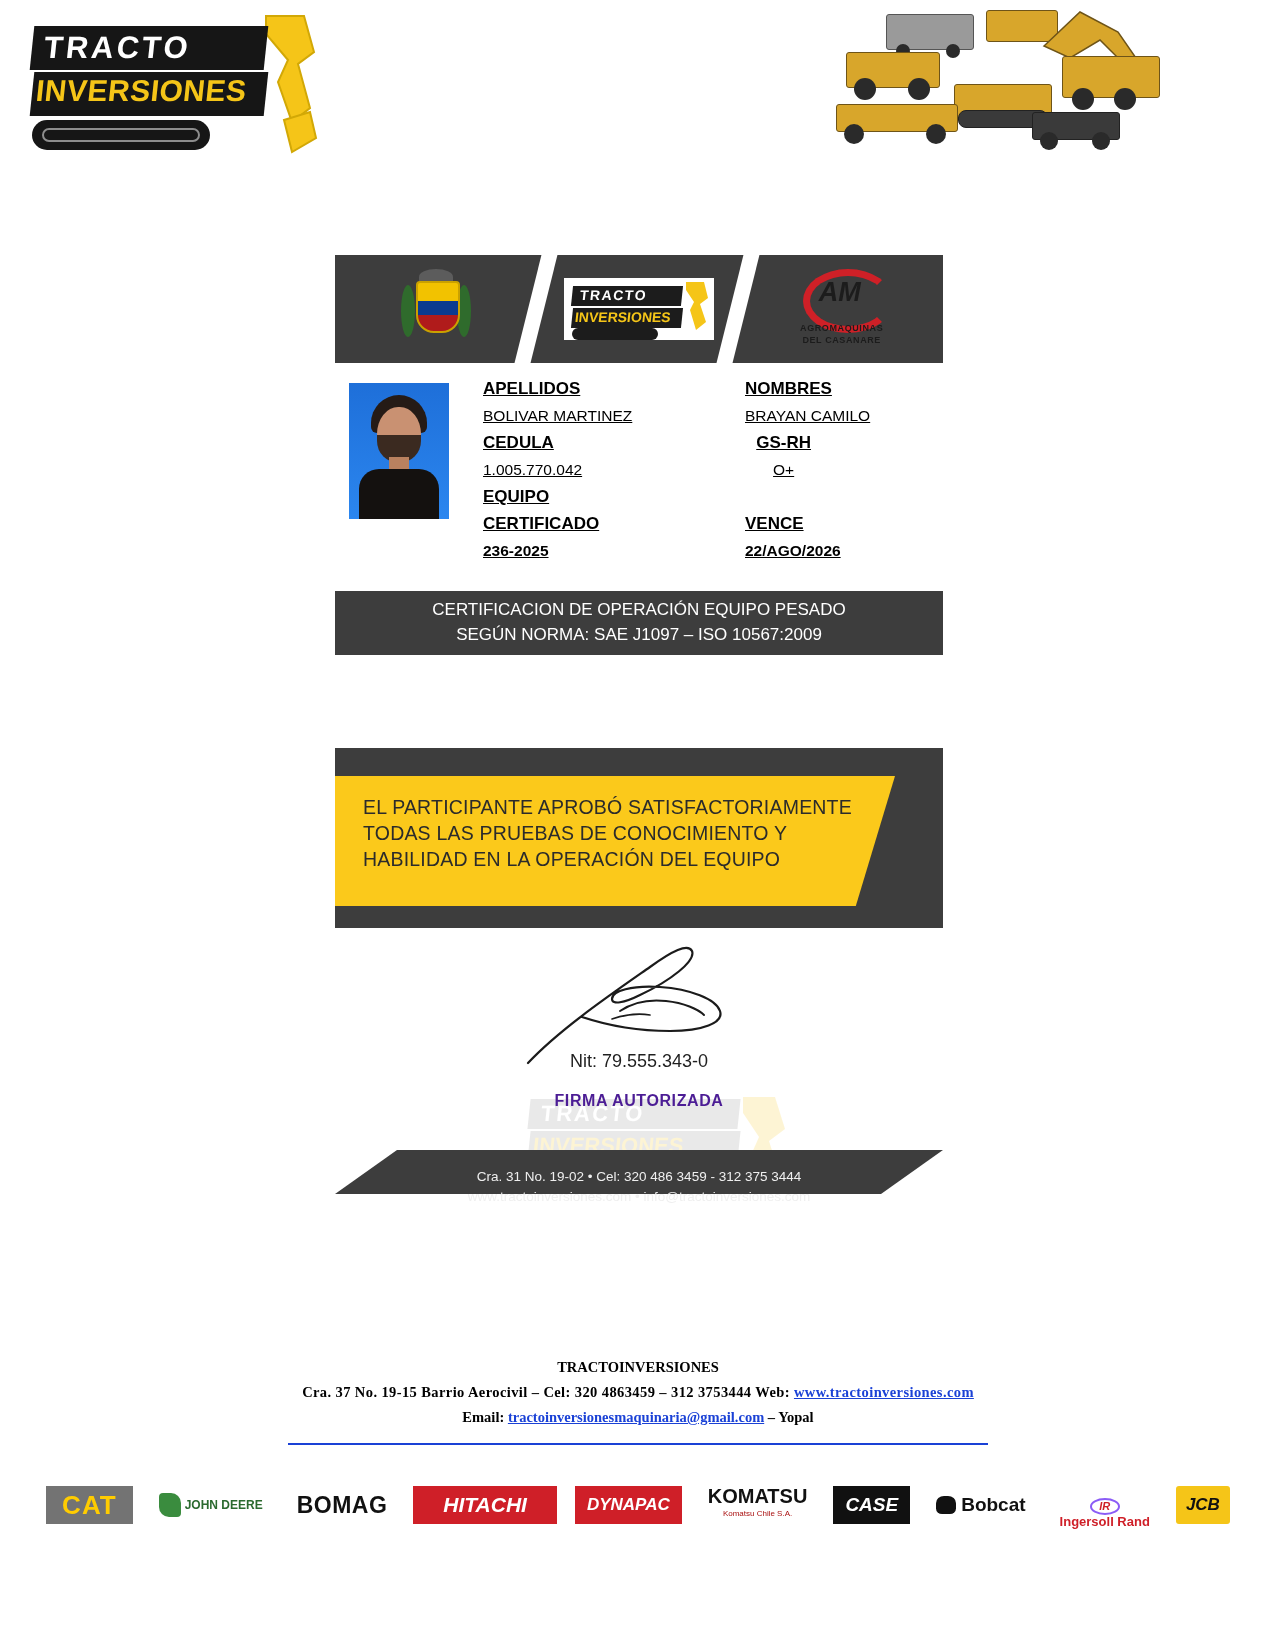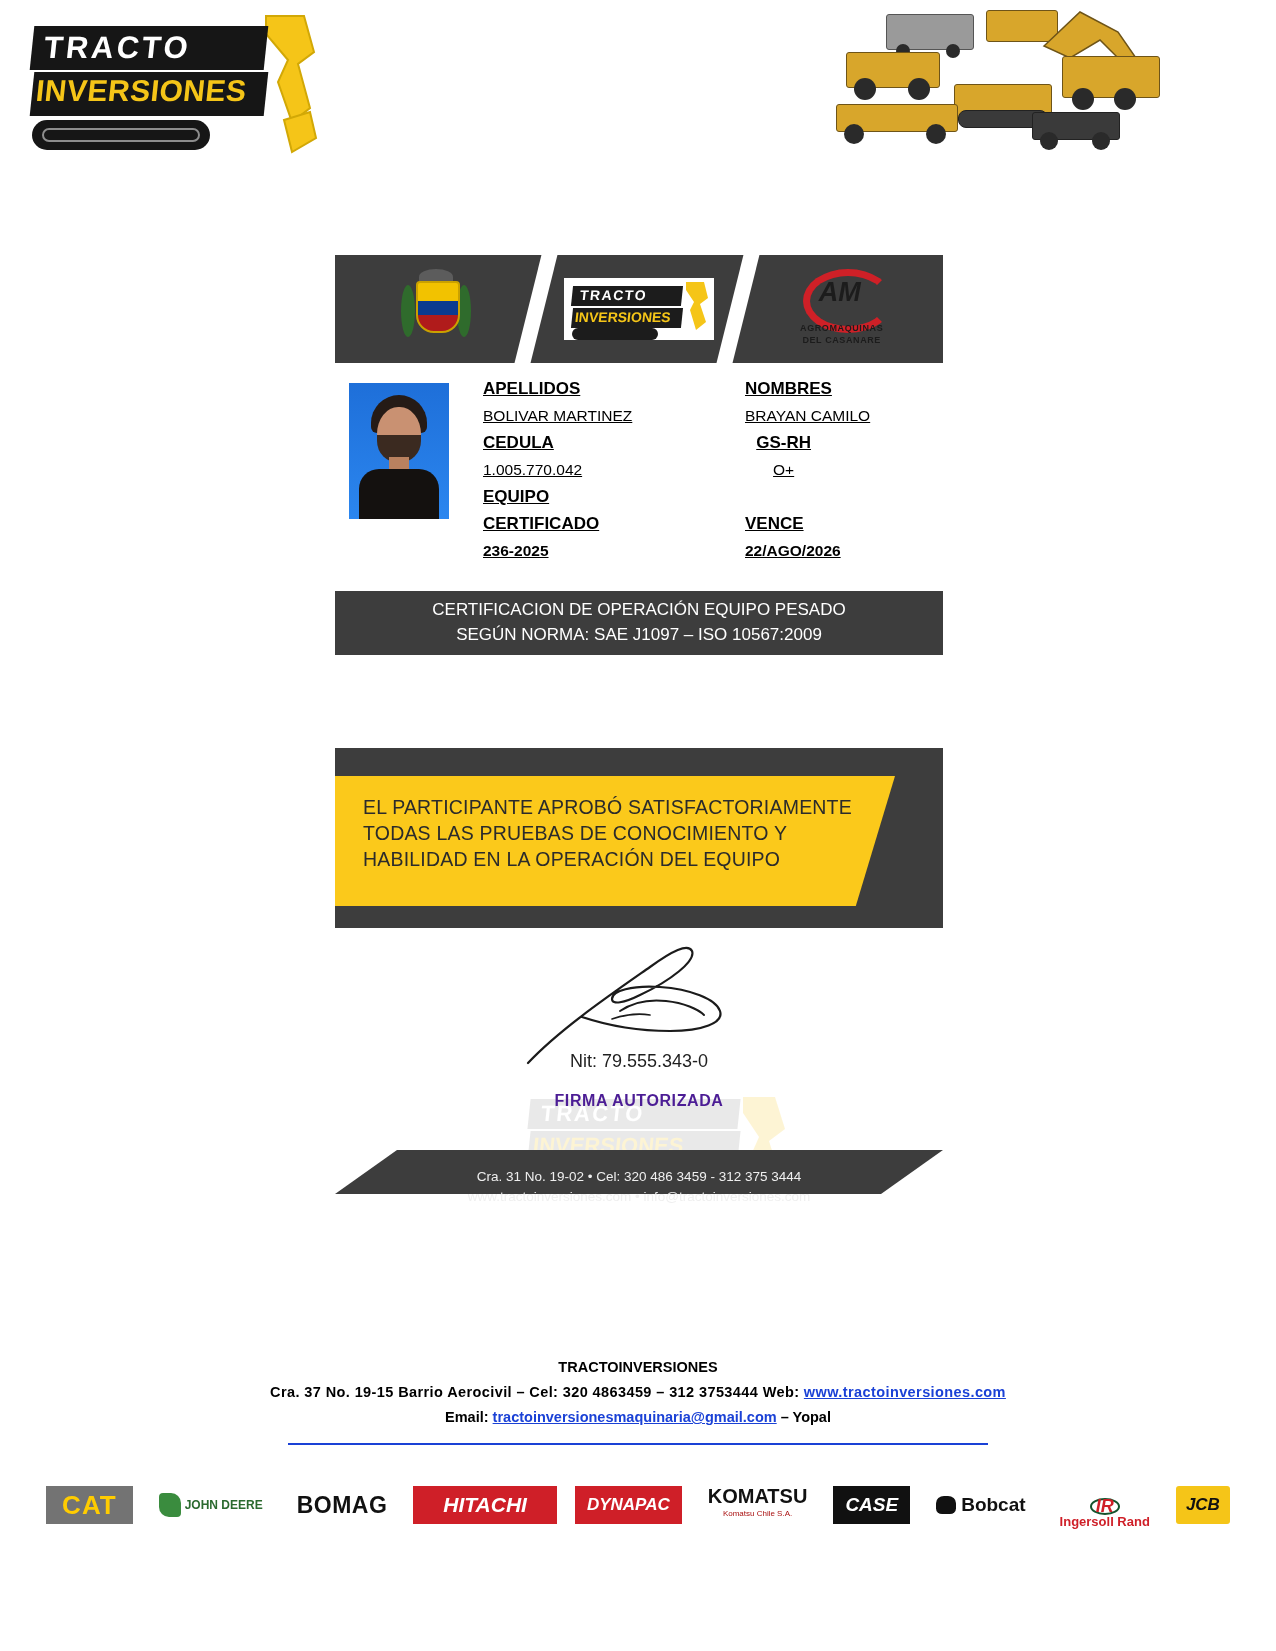--- a/index.html
+++ b/index.html
@@ -427,20 +427,21 @@
   
   .doc-footer {
     position: absolute;
     left: 0;
     top: 1355px;
     width: 1276px;
     text-align: center;
     font-size: 14.5px;
     font-weight: bold;
     line-height: 25px;
+    font-family: Liberation Serif, serif;
   }
   .doc-footer a {
     color: #1a41d6;
     text-decoration: underline;
   }
   .doc-footer .line1 { letter-spacing: 0.4px; }
   .rule {
     position: absolute;
     left: 288px;
     top: 1443px;
@@ -477,21 +478,21 @@
   .b-jd .deer { width: 22px; height: 24px; background: #3a8c3e; border-radius: 4px 10px 4px 10px; }
   .b-bomag { color: #111; font-size: 23px; letter-spacing: 0.5px; }
   .b-hitachi { background: #cf1f28; color: #fff; font-size: 21px; padding: 0 30px; font-style: italic; }
   .b-dynapac { background: #cf1f28; color: #fff; font-size: 17px; padding: 0 12px; font-style: italic; }
   .b-komatsu { color: #111; font-size: 20px; display: flex; flex-direction: column; align-items: center; line-height: 18px; }
   .b-komatsu small { font-size: 8px; color: #a11; font-weight: normal; }
   .b-case { background: #111; color: #fff; font-size: 19px; padding: 0 12px; font-style: italic; }
   .b-bobcat { color: #111; font-size: 19px; display: flex; align-items: center; gap: 5px; }
   .b-bobcat .paw { width: 20px; height: 18px; background: #111; border-radius: 40% 40% 30% 30%; }
   .b-ir { color: #cf1f28; font-size: 13px; display: flex; flex-direction: column; align-items: center; line-height: 13px; }
-  .b-ir .irc { width: 26px; height: 20px; border: 2px solid #14532d; border-radius: 50%; font-size: 18px; display:flex; align-items:center; justify-content:center; font-style: italic; margin-top: 16px; }
+  .b-ir .irc { width: 26px; height: 20px; border: 2px solid #8b5cf6; border-radius: 50%; font-size: 11px; display:flex; align-items:center; justify-content:center; font-style: italic; margin-top: 16px; }
   .b-jcb { background: #f5c518; color: #111; font-size: 17px; padding: 0 10px; border-radius: 3px; font-style: italic; }
 </style>
 </head>
 <body>
 
 <div class="page-header">
 
   <div class="brand-logo">
     <svg class="arm" viewBox="0 0 60 150">
       <path d="M8,4 L46,4 L56,40 L40,52 L52,96 L34,110 L20,70 L30,48 L8,22 Z" fill="#f5c518" stroke="#d2a806" stroke-width="2"></path>

